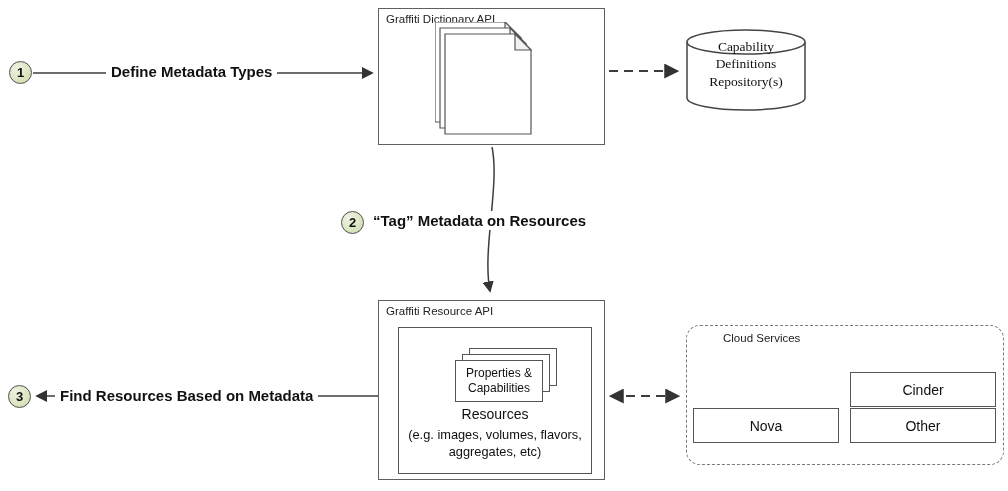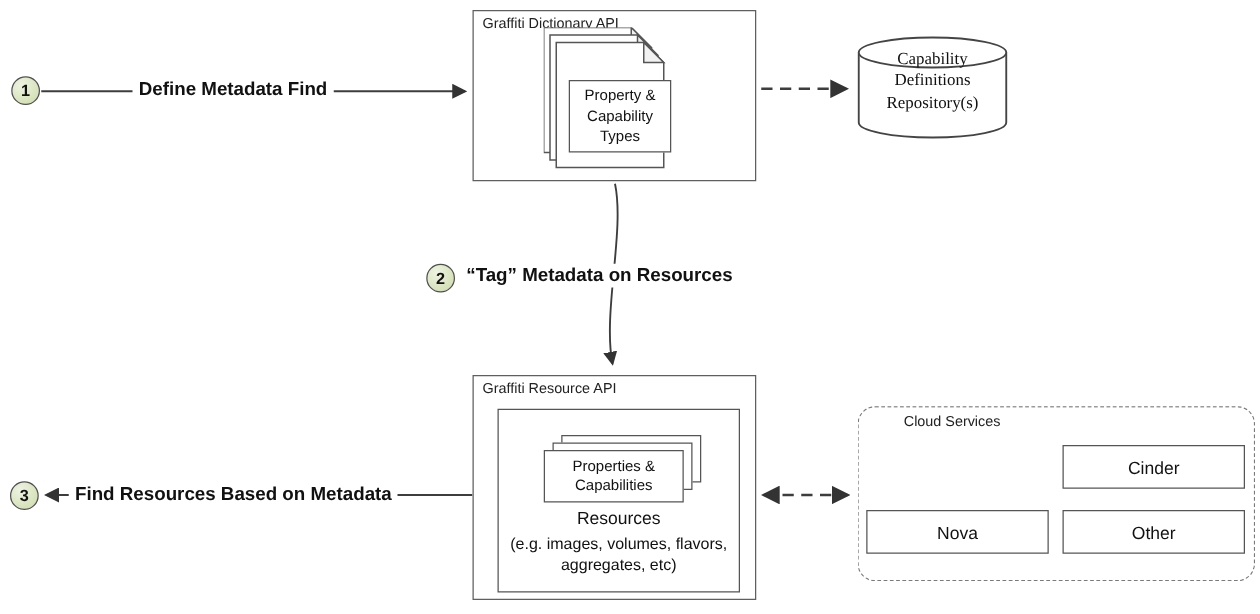--- a/index.html
+++ b/index.html
@@ -30,21 +30,21 @@
     box-sizing:content-box;
   }
 
   .cylinder { position:absolute; z-index:2; }
   .cyl-label { position:absolute; top:10px; left:0; right:0; text-align:center;
     font-size:13.5px; line-height:1.28; }
   .cyl-label .cyl-inner { display:inline-block; width:94px;font-family:Liberation Serif, serif; }
 
   .inner-box { position:absolute; border:1.2px solid #555; background:#fff; box-sizing:border-box; }
   .stack-wrap { position:absolute; left:36px; top:20px; width:130px; height:56px; }
-  .stack-rect { position:absolute; width:112px; height:38px; border:1.2px solid #555; background:#fff; box-sizing:border-box; }
+  .stack-rect { position:absolute; width:88px; height:38px; border:1.2px solid #555; background:#fff; box-sizing:border-box;margin-left:20px; }
   .stack-front { height:42px; display:flex; align-items:center; justify-content:center;
     text-align:center; font-size:12px; line-height:1.25; }
   .resources-title { position:absolute; left:0; right:0; top:78px; text-align:center; font-size:14px; }
   .resources-detail { position:absolute; left:0; right:0; top:98px; text-align:center;
     font-size:12.8px; line-height:1.35; }
   .resources-detail .detail-inner { display:inline-block; width:182px; }
 
   .cloud-box { position:absolute; border:1.8px dashed #7a7a7a; border-radius:14px; background:#fff; z-index:2; box-sizing:border-box;padding-left:26px; }
   .cloud-title { font-size:11.5px; padding:6px 10px; color:#222; }
   .service-box {
@@ -64,36 +64,35 @@
       </marker>
     </defs>
     <path d="M33,73 L372,73" stroke="#3d3d3d" stroke-width="1.6" fill="none" marker-end="url(#arr)"></path>
     <path d="M609,71 L677,71" stroke="#3d3d3d" stroke-width="2" fill="none" stroke-dasharray="9 6" marker-end="url(#arr)"></path>
     <path d="M492,147 C500,185 482,250 490,291" stroke="#3d3d3d" stroke-width="1.5" fill="none" marker-end="url(#arr)"></path>
     <path d="M611,396 L678,396" stroke="#3d3d3d" stroke-width="2" fill="none" stroke-dasharray="9 6" marker-start="url(#arr)" marker-end="url(#arr)"></path>
     <path d="M37,396 L378,396" stroke="#3d3d3d" stroke-width="1.6" fill="none" marker-start="url(#arr)"></path>
   </svg>
 
   <div class="step-circle" style="left:9px; top:61px">1</div>
-  <div class="arrow-label" style="left:106px; top:62px">Define Metadata Find</div>
+  <div class="arrow-label" style="left:106px; top:62px">Define Metadata Types</div>
 
   <div class="box" style="left:378px; top:8px; width:227px; height:137px">
     <div class="box-title">Graffiti Dictionary API</div>
     <div class="doc-stack">
       <svg width="122" height="120" viewBox="0 0 122 120">
         <g stroke="#555" stroke-width="1.2" fill="#fff">
           <path d="M0,0 L70,0 L86,16 L86,100 L0,100 Z"></path>
           <path d="M70,0 L70,16 L86,16 Z" fill="#f1f1f1"></path>
           <path d="M5,6 L75,6 L91,22 L91,106 L5,106 Z"></path>
           <path d="M75,6 L75,22 L91,22 Z" fill="#f1f1f1"></path>
           <path d="M10,12 L80,12 L96,28 L96,112 L10,112 Z"></path>
           <path d="M80,12 L80,28 L96,28 Z" fill="#f1f1f1"></path>
         </g>
       </svg>
-      <div class="doc-label">Property &amp; Capability Types</div>
     </div>
   </div>
 
   <div class="cylinder" style="left:685px; top:28px; width:122px; height:84px">
     <svg width="122" height="84" viewBox="0 0 122 84">
       <path d="M2,14 L2,70 A59,12 0 0 0 120,70 L120,14" fill="#fff" stroke="#444" stroke-width="1.5"></path>
       <ellipse cx="61" cy="14" rx="59" ry="12" fill="#fff" stroke="#444" stroke-width="1.5"></ellipse>
     </svg>
     <div class="cyl-label">
       <span class="cyl-inner">Capability Definitions Repository(s)</span>
@@ -116,18 +115,18 @@
         <span class="detail-inner">(e.g. images, volumes, flavors, aggregates, etc)</span>
       </div>
     </div>
   </div>
 
   <div class="step-circle" style="left:8px; top:385px">3</div>
   <div class="arrow-label" style="left:55px; top:386px">Find Resources Based on Metadata</div>
 
   <div class="cloud-box" style="left:686px; top:325px; width:318px; height:140px">
     <div class="cloud-title">Cloud Services</div>
-    <div class="service-box" style="left:163px; top:30px">Cinder</div>
+    <div class="service-box" style="left:163px; top:46px">Cinder</div>
     <div class="service-box" style="left:163px; top:82px">Other</div>
     <div class="service-box" style="left:6px; top:82px">Nova</div>
   </div>
 
 </div>
 
 </body></html>

